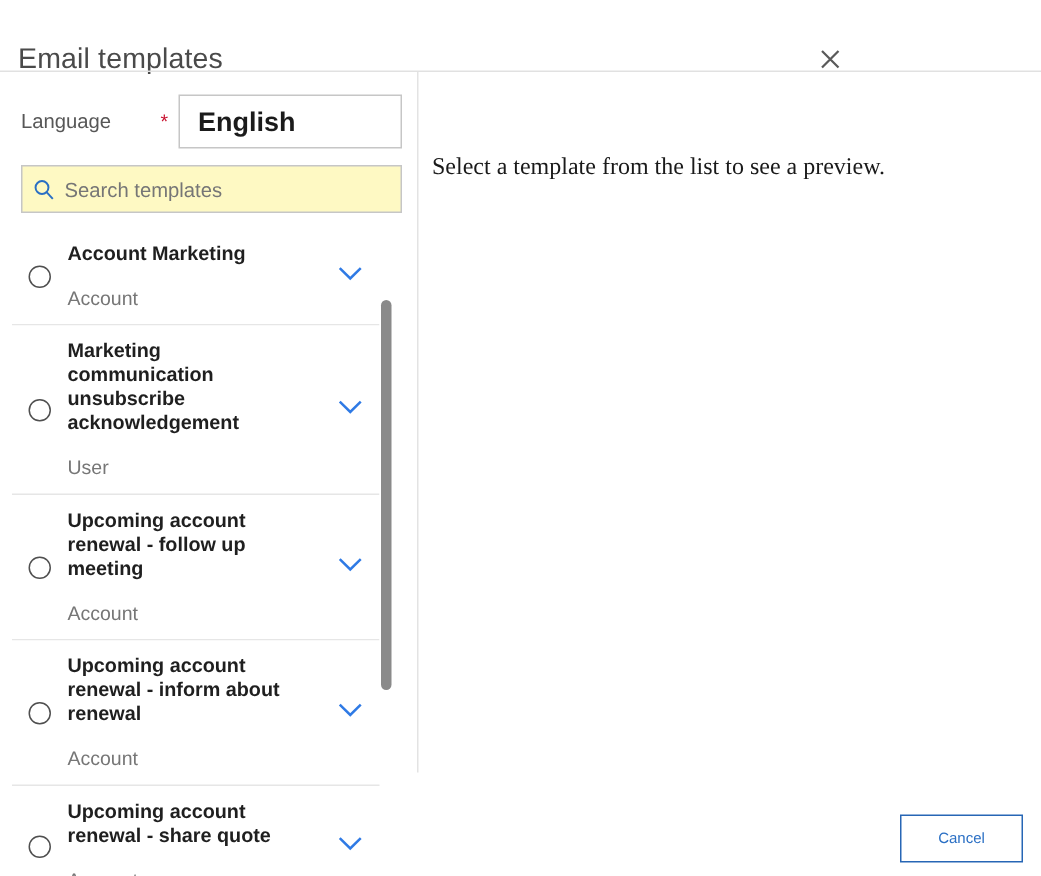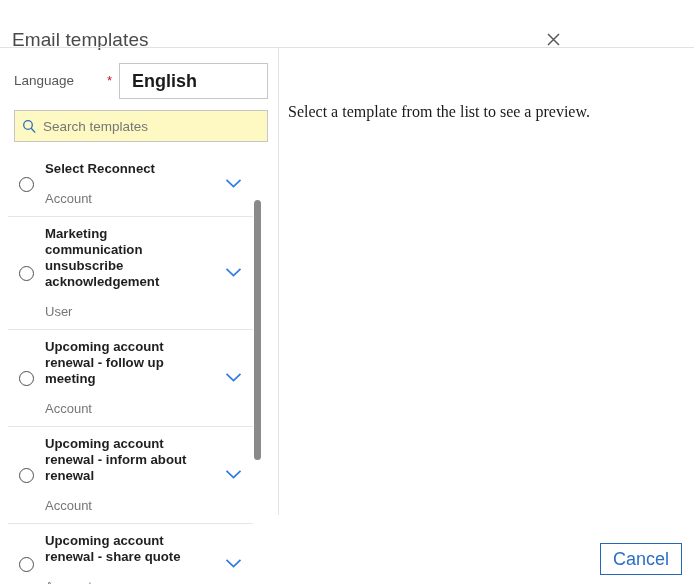--- a/index.html
+++ b/index.html
@@ -295,21 +295,21 @@
     position: absolute;
     left: 600px;
     top: 27px;
     width: 82px;
     height: 32px;
     box-sizing: border-box;
     background: #ffffff;
     border: 1px solid #2766b5;
     color: #2a6fc4;
     font-family: "Liberation Sans", sans-serif;
-    font-size: 18px;
+    font-size: 10px;
     cursor: pointer;
     padding: 0;
   }
 </style>
 </head>
 <body>
 
 <div class="dialog-header">
   <div class="dialog-title">Email templates</div>
   <button class="close-button">
@@ -343,21 +343,21 @@
   </div>
 
   <div class="list-container">
     <div class="list-items">
 
       <div class="template-item">
         <span class="radio-cell">
           <span class="radio-outer"></span>
         </span>
         <span class="item-text">
-          <div class="item-title">Select Reconnect</div>
+          <div class="item-title">Account Marketing</div>
           <div class="item-subtitle">Account</div>
         </span>
         <span class="chevron-cell">
           <span>
             <svg width="17" height="11" viewBox="0 0 17 11">
               <path d="M1.5 1.8 L8.5 8.6 L15.5 1.8" stroke="#2f7ae5" stroke-width="1.7" fill="none"></path>
             </svg>
           </span>
         </span>
       </div>

